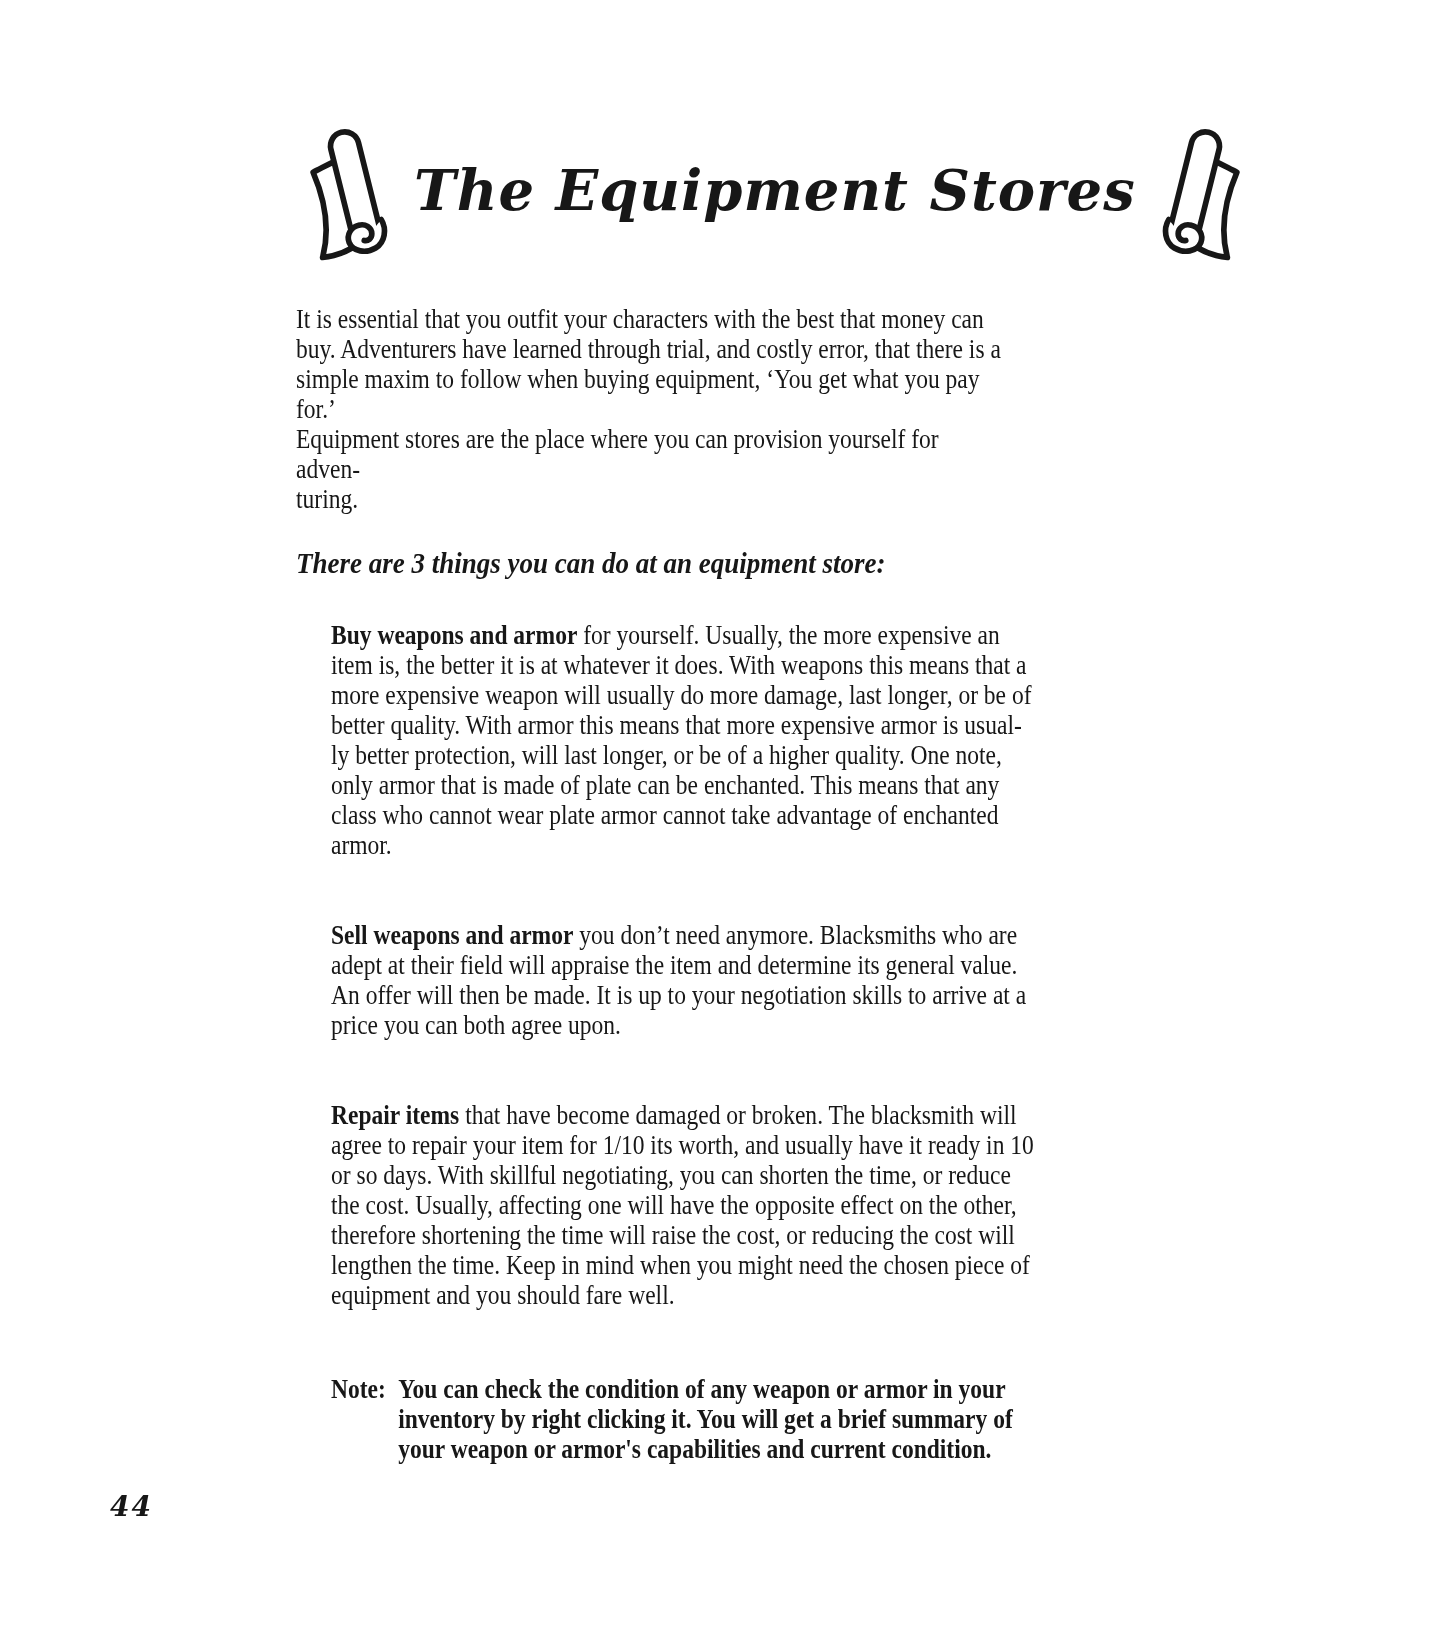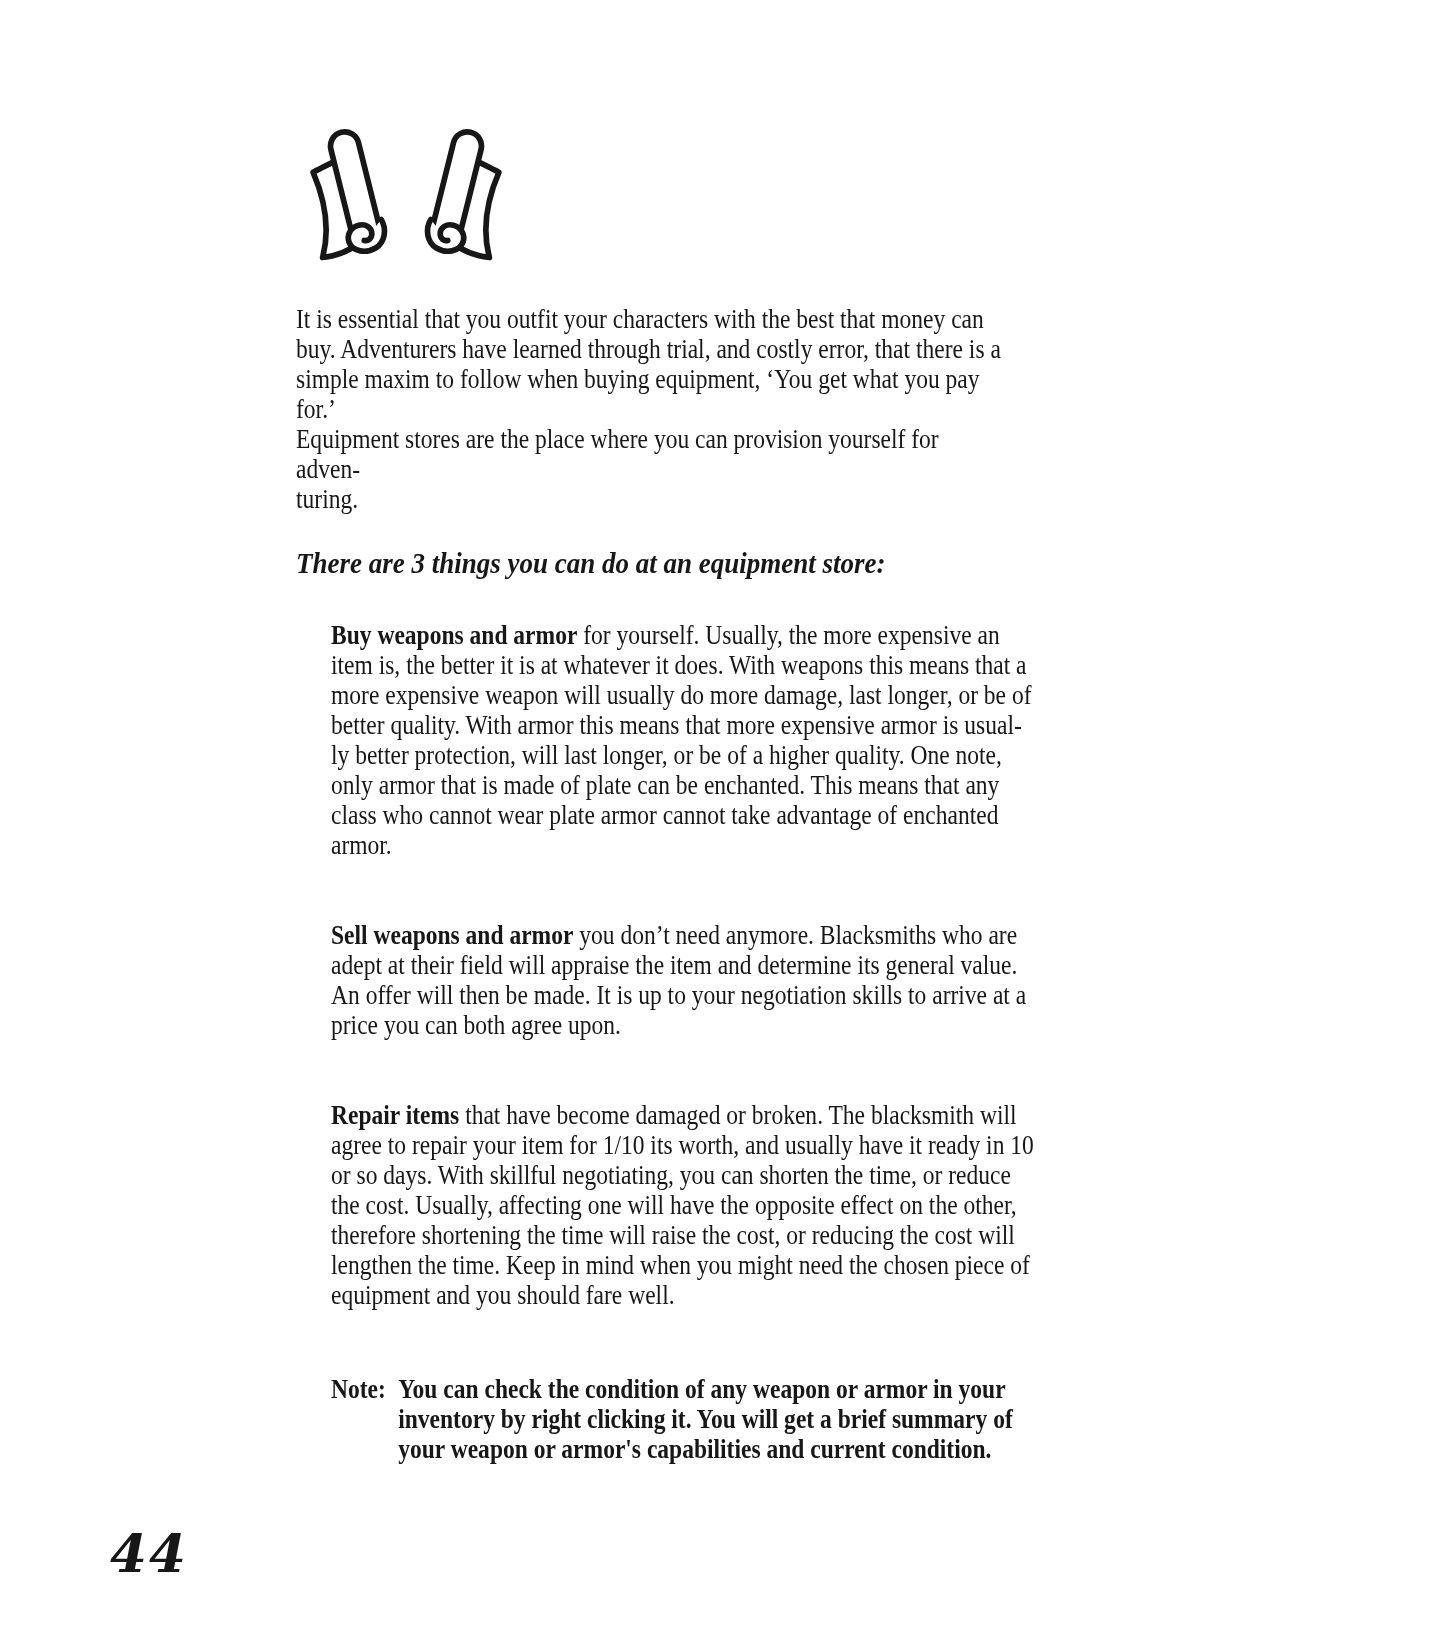--- a/index.html
+++ b/index.html
@@ -69,39 +69,39 @@
     width: 880px;
   }
   .note-label { flex: 0 0 80px; }
   .note-text { white-space: pre-line; }
   .page-number {
     position: absolute;
     left: 110px; top: 1490px;
     font-family: "DejaVu Serif", serif;
     font-style: italic;
     font-weight: bold;
-    font-size: 53px;
+    font-size: 28px;
     letter-spacing: 2px;
-    margin-top: 32px;
   }
   p { margin: 0; }
 </style>
 </head>
 <body>
 
 <div class="page">
 
   <header class="banner">
     <svg class="scroll-art" viewBox="0 0 112 152" aria-hidden="true">
       <g fill="#ffffff" stroke="#171717" stroke-width="6" stroke-linejoin="round" stroke-linecap="round">
         <path d="M16,52 C28,46 42,38 54,34 L70,124 C56,134 40,141 26,142 C34,112 28,80 16,52 Z"></path>
         <rect x="45" y="8" width="30" height="118" rx="15" transform="rotate(-14 60 67)"></rect>
         <path d="M88,102 C94,112 92,126 82,132 C72,138 58,136 54,126 C51,118 56,110 64,108 C71,106 78,110 78,117 C78,122 74,125 70,124"></path>
       </g>
     </svg>
+    <h1 class="page-title">The Equipment Stores</h1>
     <svg class="scroll-art mirror" viewBox="0 0 112 152" aria-hidden="true">
       <g fill="#ffffff" stroke="#171717" stroke-width="6" stroke-linejoin="round" stroke-linecap="round">
         <path d="M16,52 C28,46 42,38 54,34 L70,124 C56,134 40,141 26,142 C34,112 28,80 16,52 Z"></path>
         <rect x="45" y="8" width="30" height="118" rx="15" transform="rotate(-14 60 67)"></rect>
         <path d="M88,102 C94,112 92,126 82,132 C72,138 58,136 54,126 C51,118 56,110 64,108 C71,106 78,110 78,117 C78,122 74,125 70,124"></path>
       </g>
     </svg>
   </header>
 
   <p class="intro condensed">It is essential that you outfit your characters with the best that money can

